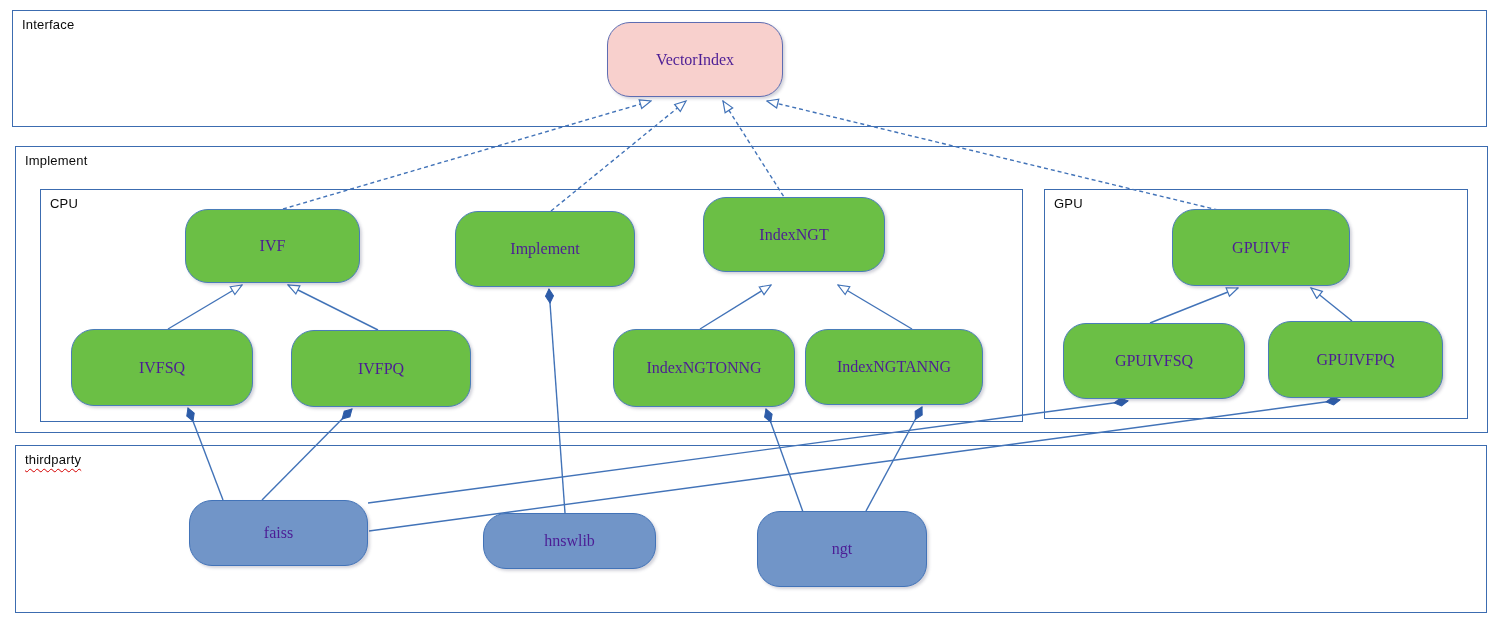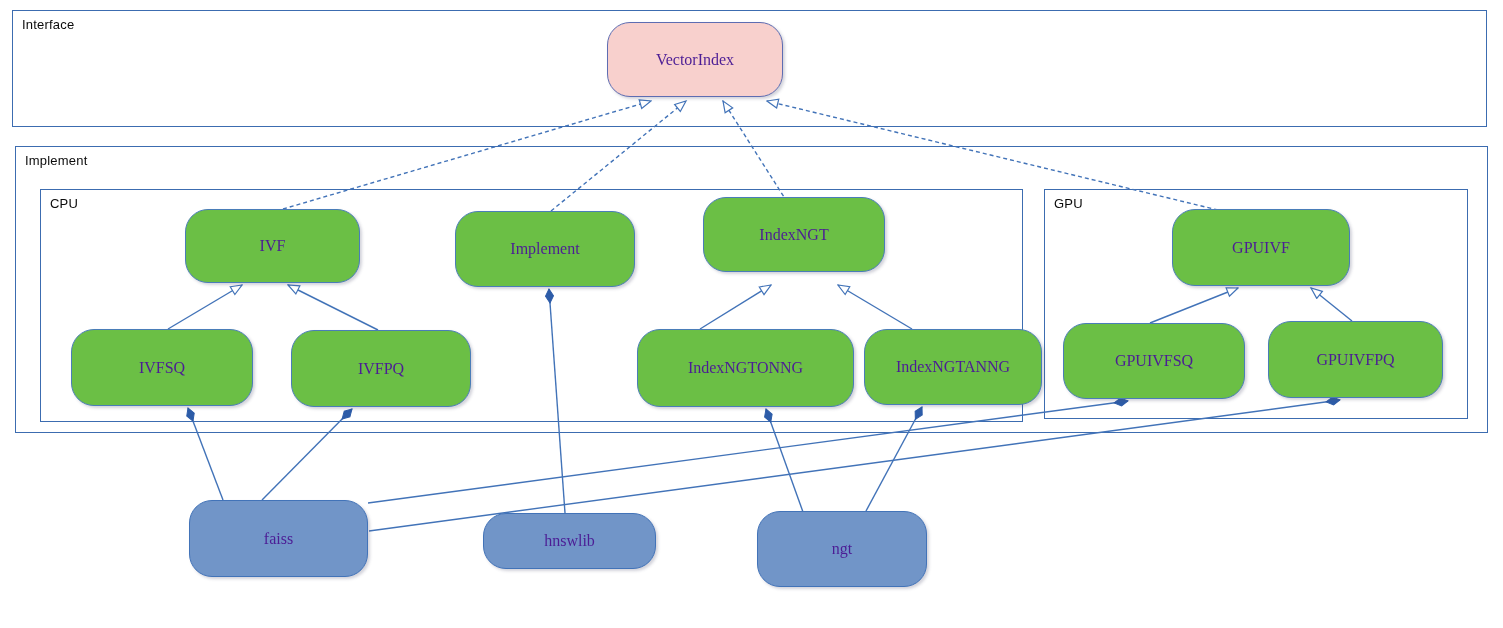--- a/index.html
+++ b/index.html
@@ -73,20 +73,23 @@
   </div>
 
   <div class="group" style="left:40px;top:189px;width:983px;height:233px;">
     <span class="group-label">CPU</span>
   </div>
 
   <div class="group" style="left:1044px;top:189px;width:424px;height:230px;">
     <span class="group-label">GPU</span>
   </div>
 
+  <div class="group" style="left:15px;top:445px;width:1472px;height:168px;">
+    <span class="group-label squiggle">thirdparty</span>
+  </div>
 
   <svg class="edges" viewBox="0 0 1503 628">
     <defs>
       <marker id="tri" markerUnits="userSpaceOnUse" markerWidth="14" markerHeight="12" refX="12.5" refY="5.5" orient="auto">
         <path d="M1.5,1 L12.5,5.5 L1.5,10 Z" fill="#ffffff" stroke="var(--c-line)" stroke-width="1.2"></path>
       </marker>
       <marker id="dia" markerUnits="userSpaceOnUse" markerWidth="17" markerHeight="10" refX="15.5" refY="5" orient="auto">
         <path d="M1.5,5 L8.5,1 L15.5,5 L8.5,9 Z" fill="var(--c-diamond)" stroke="var(--c-diamond)"></path>
       </marker>
     </defs>
@@ -119,27 +122,27 @@
   <div class="node green" style="left:455px;top:211px;width:180px;height:76px;">Implement</div>
 
   <div class="node green" style="left:703px;top:197px;width:182px;height:75px;">IndexNGT</div>
 
   <div class="node green" style="left:1172px;top:209px;width:178px;height:77px;">GPUIVF</div>
 
   <div class="node green" style="left:71px;top:329px;width:182px;height:77px;font-family:Liberation Serif, serif;">IVFSQ</div>
 
   <div class="node green" style="left:291px;top:330px;width:180px;height:77px;">IVFPQ</div>
 
-  <div class="node green" style="left:613px;top:329px;width:217px;height:78px;margin-left:24px;">IndexNGTONNG</div>
+  <div class="node green" style="left:613px;top:329px;width:182px;height:78px;">IndexNGTONNG</div>
 
-  <div class="node green" style="left:864px;top:329px;width:178px;height:76px;">IndexNGTANNG</div>
+  <div class="node green" style="left:805px;top:329px;width:178px;height:76px;">IndexNGTANNG</div>
 
   <div class="node green" style="left:1268px;top:321px;width:175px;height:77px;">GPUIVFPQ</div>
 
   <div class="node green" style="left:1063px;top:323px;width:182px;height:76px;">GPUIVFSQ</div>
 
-  <div class="node blue" style="left:189px;top:500px;width:179px;height:77px;">faiss</div>
+  <div class="node blue" style="left:189px;top:500px;width:179px;height:66px;">faiss</div>
 
   <div class="node blue" style="left:483px;top:513px;width:173px;height:56px;">hnswlib</div>
 
   <div class="node blue" style="left:757px;top:511px;width:170px;height:76px;">ngt</div>
 
 </div>
 
 </body></html>

